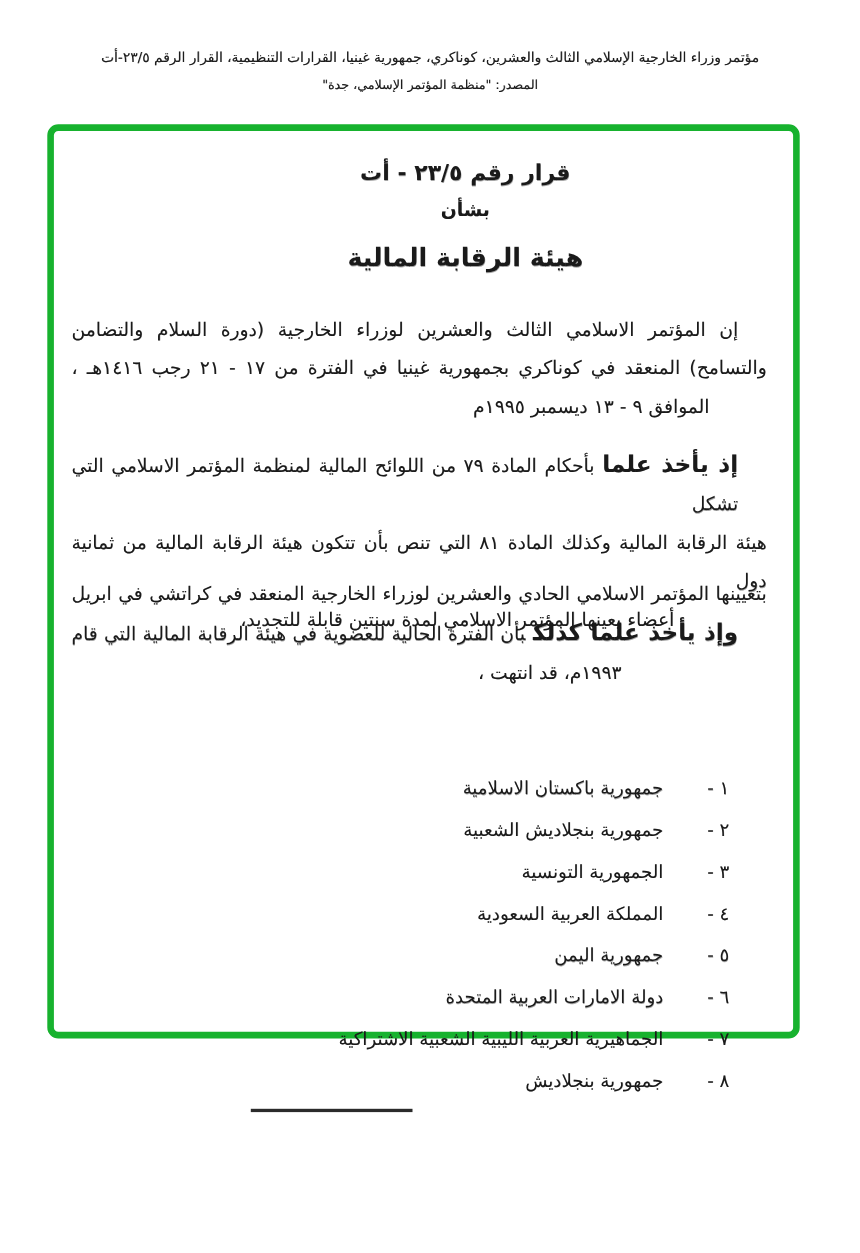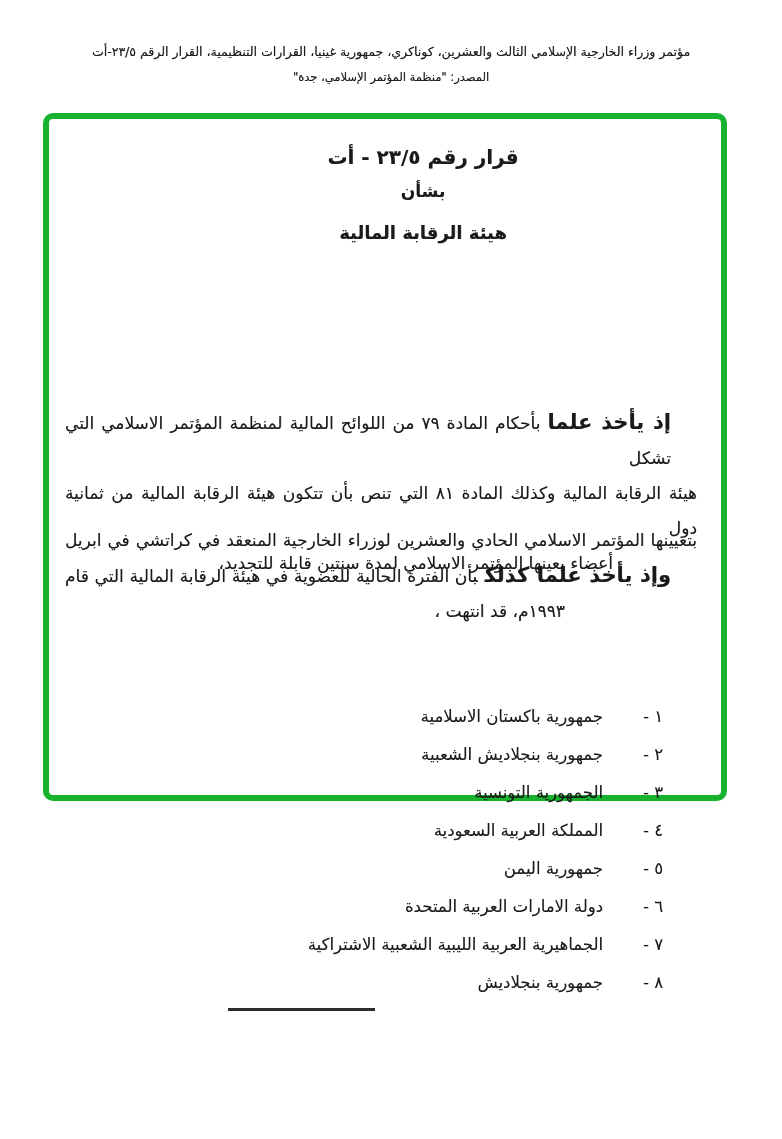--- a/index.html
+++ b/index.html
@@ -33,41 +33,41 @@
   }
   .doc-header .h1 { font-size: 12.5px; letter-spacing: 0; }
   .doc-header .h2 { font-size: 11.5px; margin-top: 11px; }
 
   
   .green-box {
     position: absolute;
     left: 43px;
     top: 113px;
     width: 684px;
-    height: 688px;
+    height: 831px;
     box-sizing: border-box;
     border: 6px solid var(--green, #17b22e);
     border-radius: 10px;
     background: #ffffff;
   }
   .green-box * { text-shadow: 0.3px 0.3px 0 rgba(0,0,0,0.35); }
 
   
   .titles {
     position: absolute;
     top: 26px;
     left: 0;
     right: 0;
     text-align: center;
     direction: rtl;
     transform: translateX(38px);
   }
   .titles .t1 { font-size: 20px; font-weight: bold; }
   .titles .t2 { font-size: 17px; font-weight: bold; margin-top: 12px; }
-  .titles .t3 { font-size: 18px; font-weight: bold; margin-top: 21px; }
+  .titles .t3 { font-size: 23px; font-weight: bold; margin-top: 21px; }
 
   
   .para {
     position: absolute;
     left: 16px;
     right: 24px;
     direction: rtl;
     font-size: 17px;
     line-height: 35px;
   }
@@ -142,20 +142,25 @@
   </header>
 
   <div class="green-box">
 
     <div class="titles">
       <div class="t1">قرار رقم ٢٣/٥ - أت</div>
       <div class="t2">بشأن</div>
       <div class="t3">هيئة الرقابة المالية</div>
     </div>
 
+    <div class="para" id="p1">
+      <div class="line full ind1">إن المؤتمر الاسلامي الثالث والعشرين لوزراء الخارجية (دورة السلام والتضامن</div>
+      <div class="line full">والتسامح) المنعقد في كوناكري بجمهورية غينيا في الفترة من ١٧ - ٢١ رجب ١٤١٦هـ ،</div>
+      <div class="line last">الموافق ٩ - ١٣ ديسمبر ١٩٩٥م</div>
+    </div>
 
     <div class="para" id="p2">
       <div class="line full ind1"><b class="lead">إذ يأخذ علما</b><span>بأحكام المادة ٧٩ من اللوائح المالية لمنظمة المؤتمر الاسلامي التي تشكل</span></div>
       <div class="line full">هيئة الرقابة المالية وكذلك المادة ٨١ التي تنص بأن تتكون هيئة الرقابة المالية من ثمانية دول</div>
       <div class="line last">أعضاء يعينها المؤتمر الاسلامي لمدة سنتين قابلة للتجديد،</div>
     </div>
 
     <div class="para" id="p3">
       <div class="line full">بتعيينها المؤتمر الاسلامي الحادي والعشرين لوزراء الخارجية المنعقد في كراتشي في ابريل</div>
       <div class="line full ind1"><b class="lead">وإذ يأخذ علما كذلك</b><span>بأن الفترة الحالية للعضوية في هيئة الرقابة المالية التي قام</span></div>

